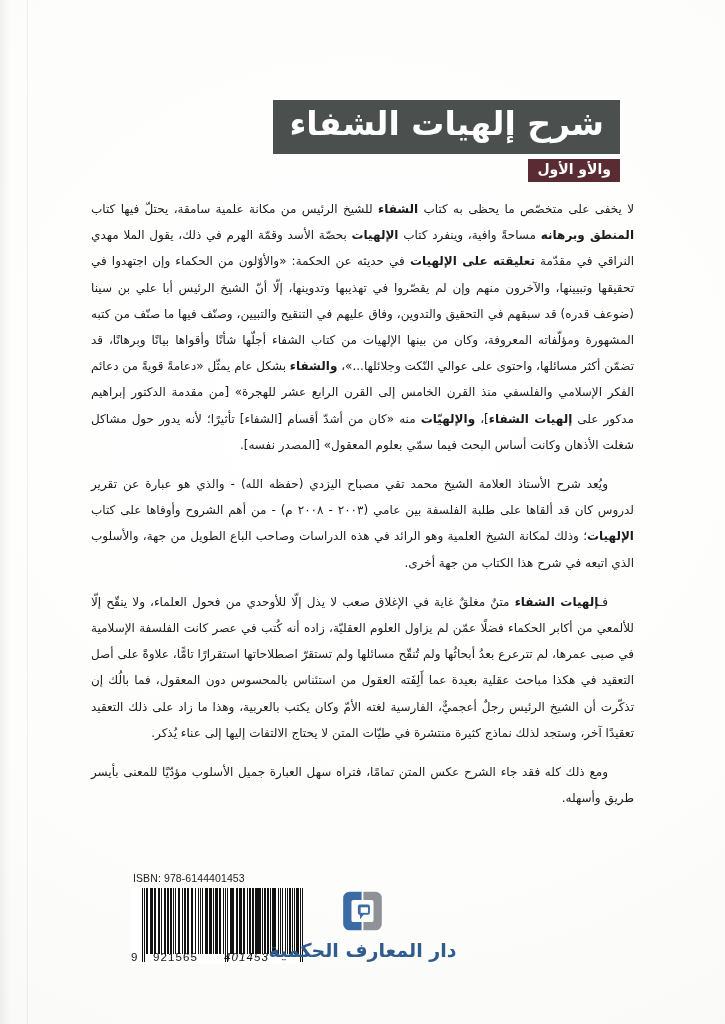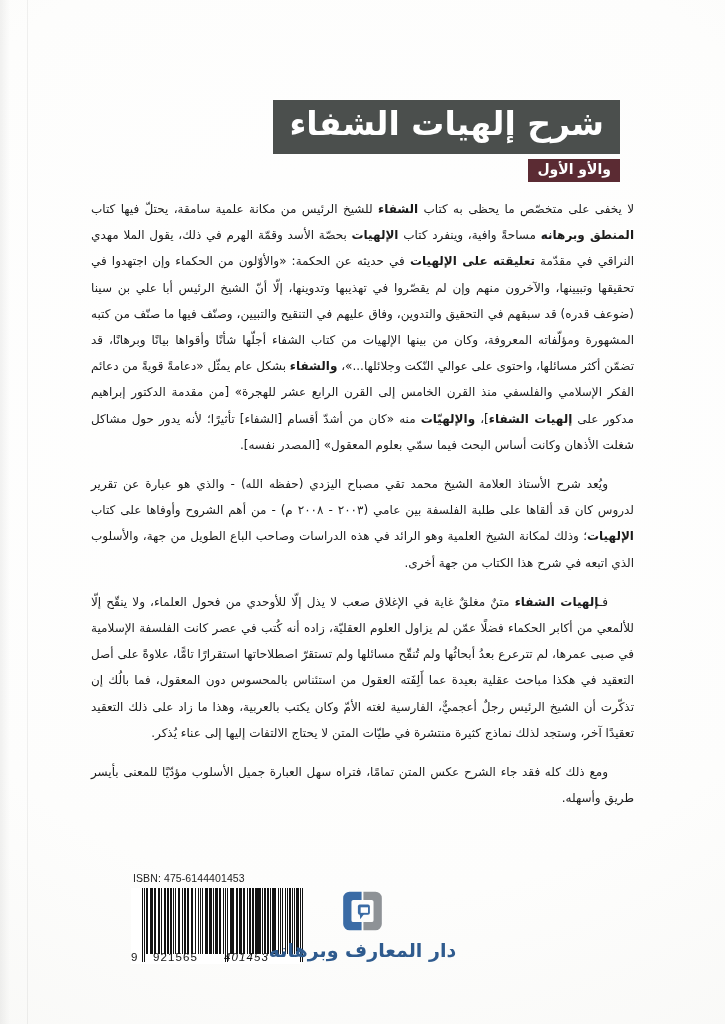--- a/index.html
+++ b/index.html
@@ -220,21 +220,21 @@
   </div>
 
   <div id="copy">
       <p><span>لا يخفى على متخصّص ما يحظى به كتاب </span><b>الشفاء</b><span> للشيخ الرئيس من مكانة علمية سامقة، يحتلّ فيها كتاب </span><b>المنطق وبرهانه</b><span> مساحةً وافية، وينفرد كتاب </span><b>الإلهيات</b><span> بحصّة الأسد وقمّة الهرم في ذلك، يقول الملا مهدي النراقي في مقدّمة </span><b>تعليقته على الإلهيات</b><span> في حديثه عن الحكمة: «والأوّلون من الحكماء وإن اجتهدوا في تحقيقها وتبيينها، والآخرون منهم وإن لم يقصّروا في تهذيبها وتدوينها، إلّا أنّ الشيخ الرئيس أبا علي بن سينا (ضوعف قدره) قد سبقهم في التحقيق والتدوين، وفاق عليهم في التنقيح والتبيين، وصنّف فيها ما صنّف من كتبه المشهورة ومؤلّفاته المعروفة، وكان من بينها الإلهيات من كتاب الشفاء أجلّها شأنًا وأقواها بيانًا وبرهانًا، قد تضمّن أكثر مسائلها، واحتوى على عوالي النّكت وجلائلها...»، </span><b>والشفاء</b><span> بشكل عام يمثّل «دعامةً قويةً من دعائم الفكر الإسلامي والفلسفي منذ القرن الخامس إلى القرن الرابع عشر للهجرة» [من مقدمة الدكتور إبراهيم مدكور على </span><b>إلهيات الشفاء</b><span>]، </span><b>والإلهيّات</b><span> منه «كان من أشدّ أقسام [الشفاء] تأثيرًا؛ لأنه يدور حول مشاكل شغلت الأذهان وكانت أساس البحث فيما سمّي بعلوم المعقول» [المصدر نفسه].</span></p>
       <p class="indent"><span>ويُعد شرح الأستاذ العلامة الشيخ محمد تقي مصباح اليزدي (حفظه الله) - والذي هو عبارة عن تقرير لدروس كان قد ألقاها على طلبة الفلسفة بين عامي (٢٠٠٣ - ٢٠٠٨ م) -  من أهم الشروح وأوفاها على كتاب </span><b>الإلهيات</b><span>؛ وذلك لمكانة الشيخ العلمية وهو الرائد في هذه الدراسات وصاحب الباع الطويل من جهة، والأسلوب الذي اتبعه في شرح هذا الكتاب من جهة أخرى.</span></p>
       <p class="indent"><span>فـ</span><b>إلهيات الشفاء</b><span> متنٌ مغلقٌ غاية في الإغلاق صعب لا يذل إلّا للأوحدي من فحول العلماء، ولا ينقّح إلّا للألمعي من أكابر الحكماء فضلًا عمّن لم يزاول العلوم العقليّة، زاده أنه كُتب في عصر كانت الفلسفة الإسلامية في صبى عمرها، لم تترعرع بعدُ أبحاثُها ولم تُنقّح مسائلها ولم تستقرّ اصطلاحاتها استقرارًا تامًّا، علاوةً على أصل التعقيد في هكذا مباحث عقلية بعيدة عما أَلِفَته العقول من استئناس بالمحسوس دون المعقول، فما بالُك إن تذكّرت أن الشيخ الرئيس رجلٌ أعجميٌّ، الفارسية لغته الأمّ وكان يكتب بالعربية، وهذا ما زاد على ذلك التعقيد تعقيدًا آخر، وستجد لذلك نماذج كثيرة منتشرة في طيّات المتن لا يحتاج الالتفات إليها إلى عناء يُذكر.</span></p>
       <p class="indent"><span>ومع ذلك كله فقد جاء الشرح عكس المتن تمامًا، فتراه سهل العبارة جميل الأسلوب مؤدّيًا للمعنى بأيسر طريق وأسهله.</span></p>
     </div>
 
   <div id="isbn-block">
-    <div id="isbn-text">ISBN: 475-6144401453</div>
+    <div id="isbn-text">ISBN: 978-6144401453</div>
     <div id="barcode">
       <div class="bars">
           <div class="sp" style="width: 17px;"></div>
           <div class="bar guard" style="width: 1.5px;"></div>
           <div class="sp" style="width: 1.5px;"></div>
           <div class="bar guard" style="width: 1.5px;"></div>
           <div class="sp" style="width: 1px;"></div>
           <div class="bar" style="width: 1px;"></div>
           <div class="sp" style="width: 2px;"></div>
           <div class="bar" style="width: 1px;"></div>
@@ -357,15 +357,15 @@
   </div>
 
   <div id="publisher">
     <svg id="logo-mark" viewBox="0 0 100 100">
       <path d="M8 22 a14 14 0 0 1 14 -14 h26 v18 h-18 a4 4 0 0 0 -4 4 v40 a4 4 0 0 0 4 4 h18 v18 h-26 a14 14 0 0 1 -14 -14 z" fill="#3a6ba5"></path>
       <path d="M52 8 h26 a14 14 0 0 1 14 14 v56 a14 14 0 0 1 -14 14 h-26 v-18 h18 a4 4 0 0 0 4 -4 v-40 a4 4 0 0 0 -4 -4 h-18 z" fill="#8e9296"></path>
       <rect x="40" y="36" width="26" height="22" rx="4" fill="#3a6ba5"></rect>
       <rect x="46" y="42" width="16" height="12" fill="#ffffff"></rect>
       <path d="M44 56 h10 l-9 12 z" fill="#3a6ba5"></path>
     </svg>
-    <div id="pub-name-ar">دار المعارف وبرهانه</div>
+    <div id="pub-name-ar">دار المعارف الحكمية</div>
   </div>
 </div>
 
 </body></html>

